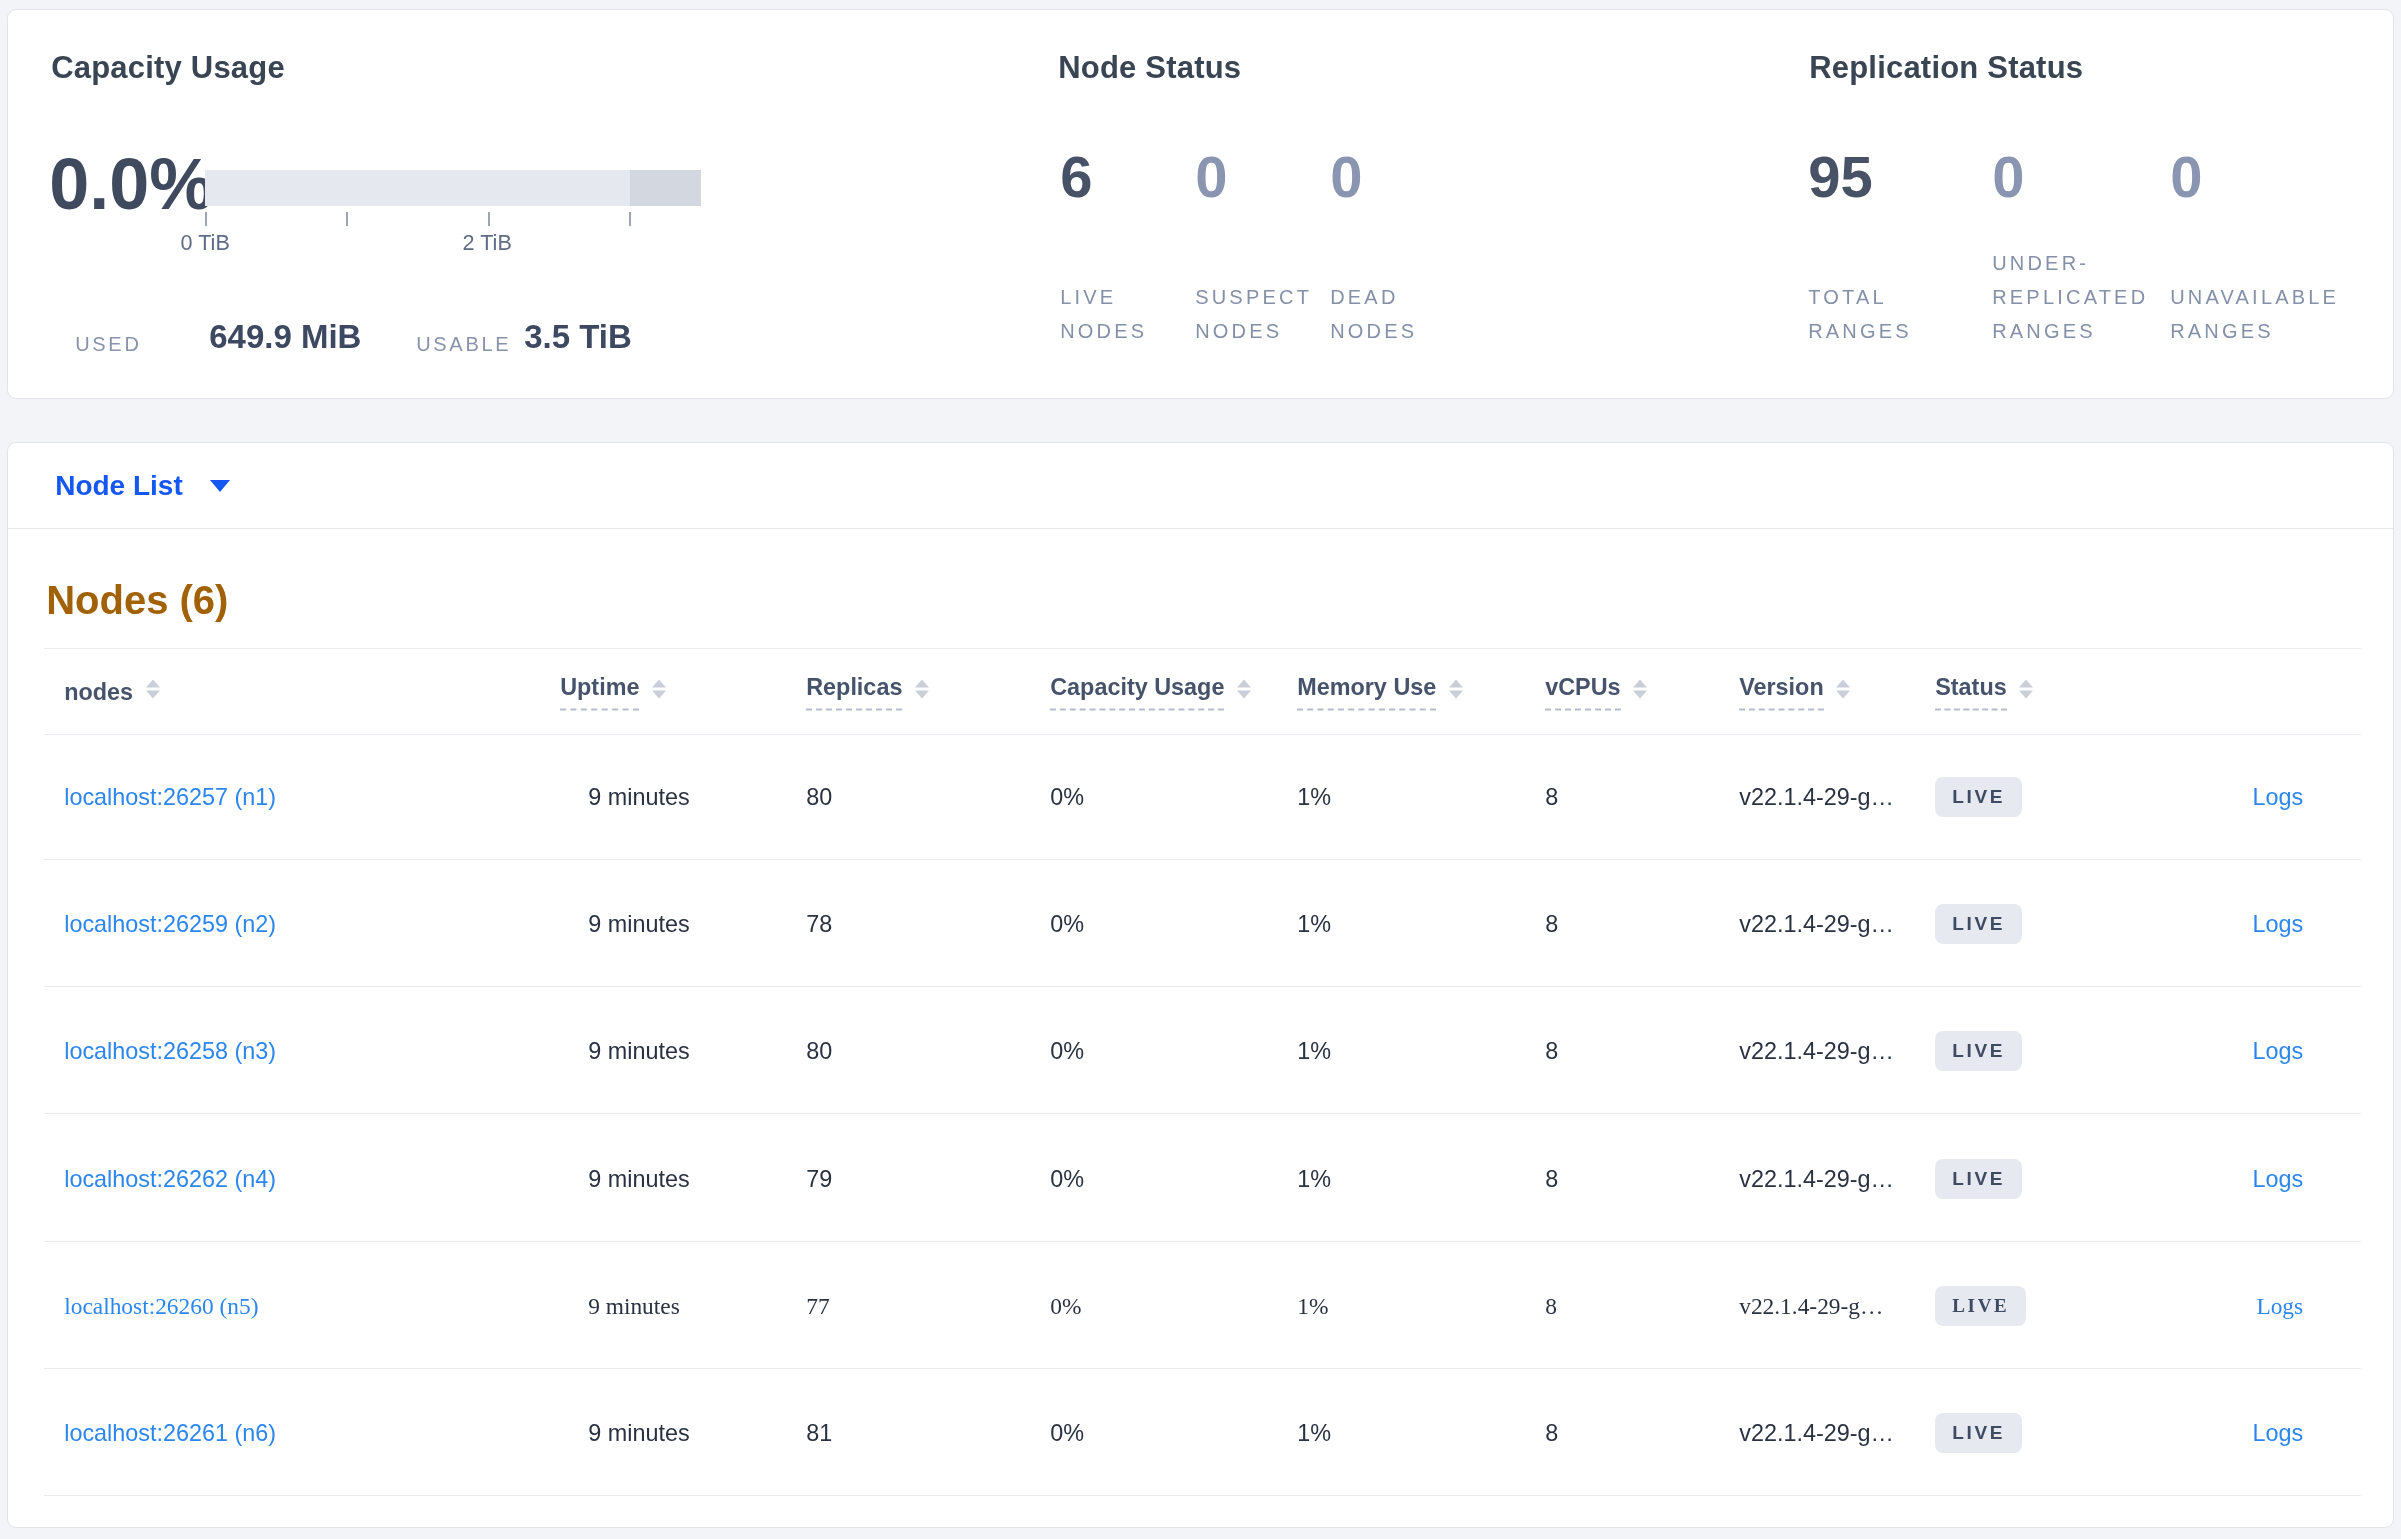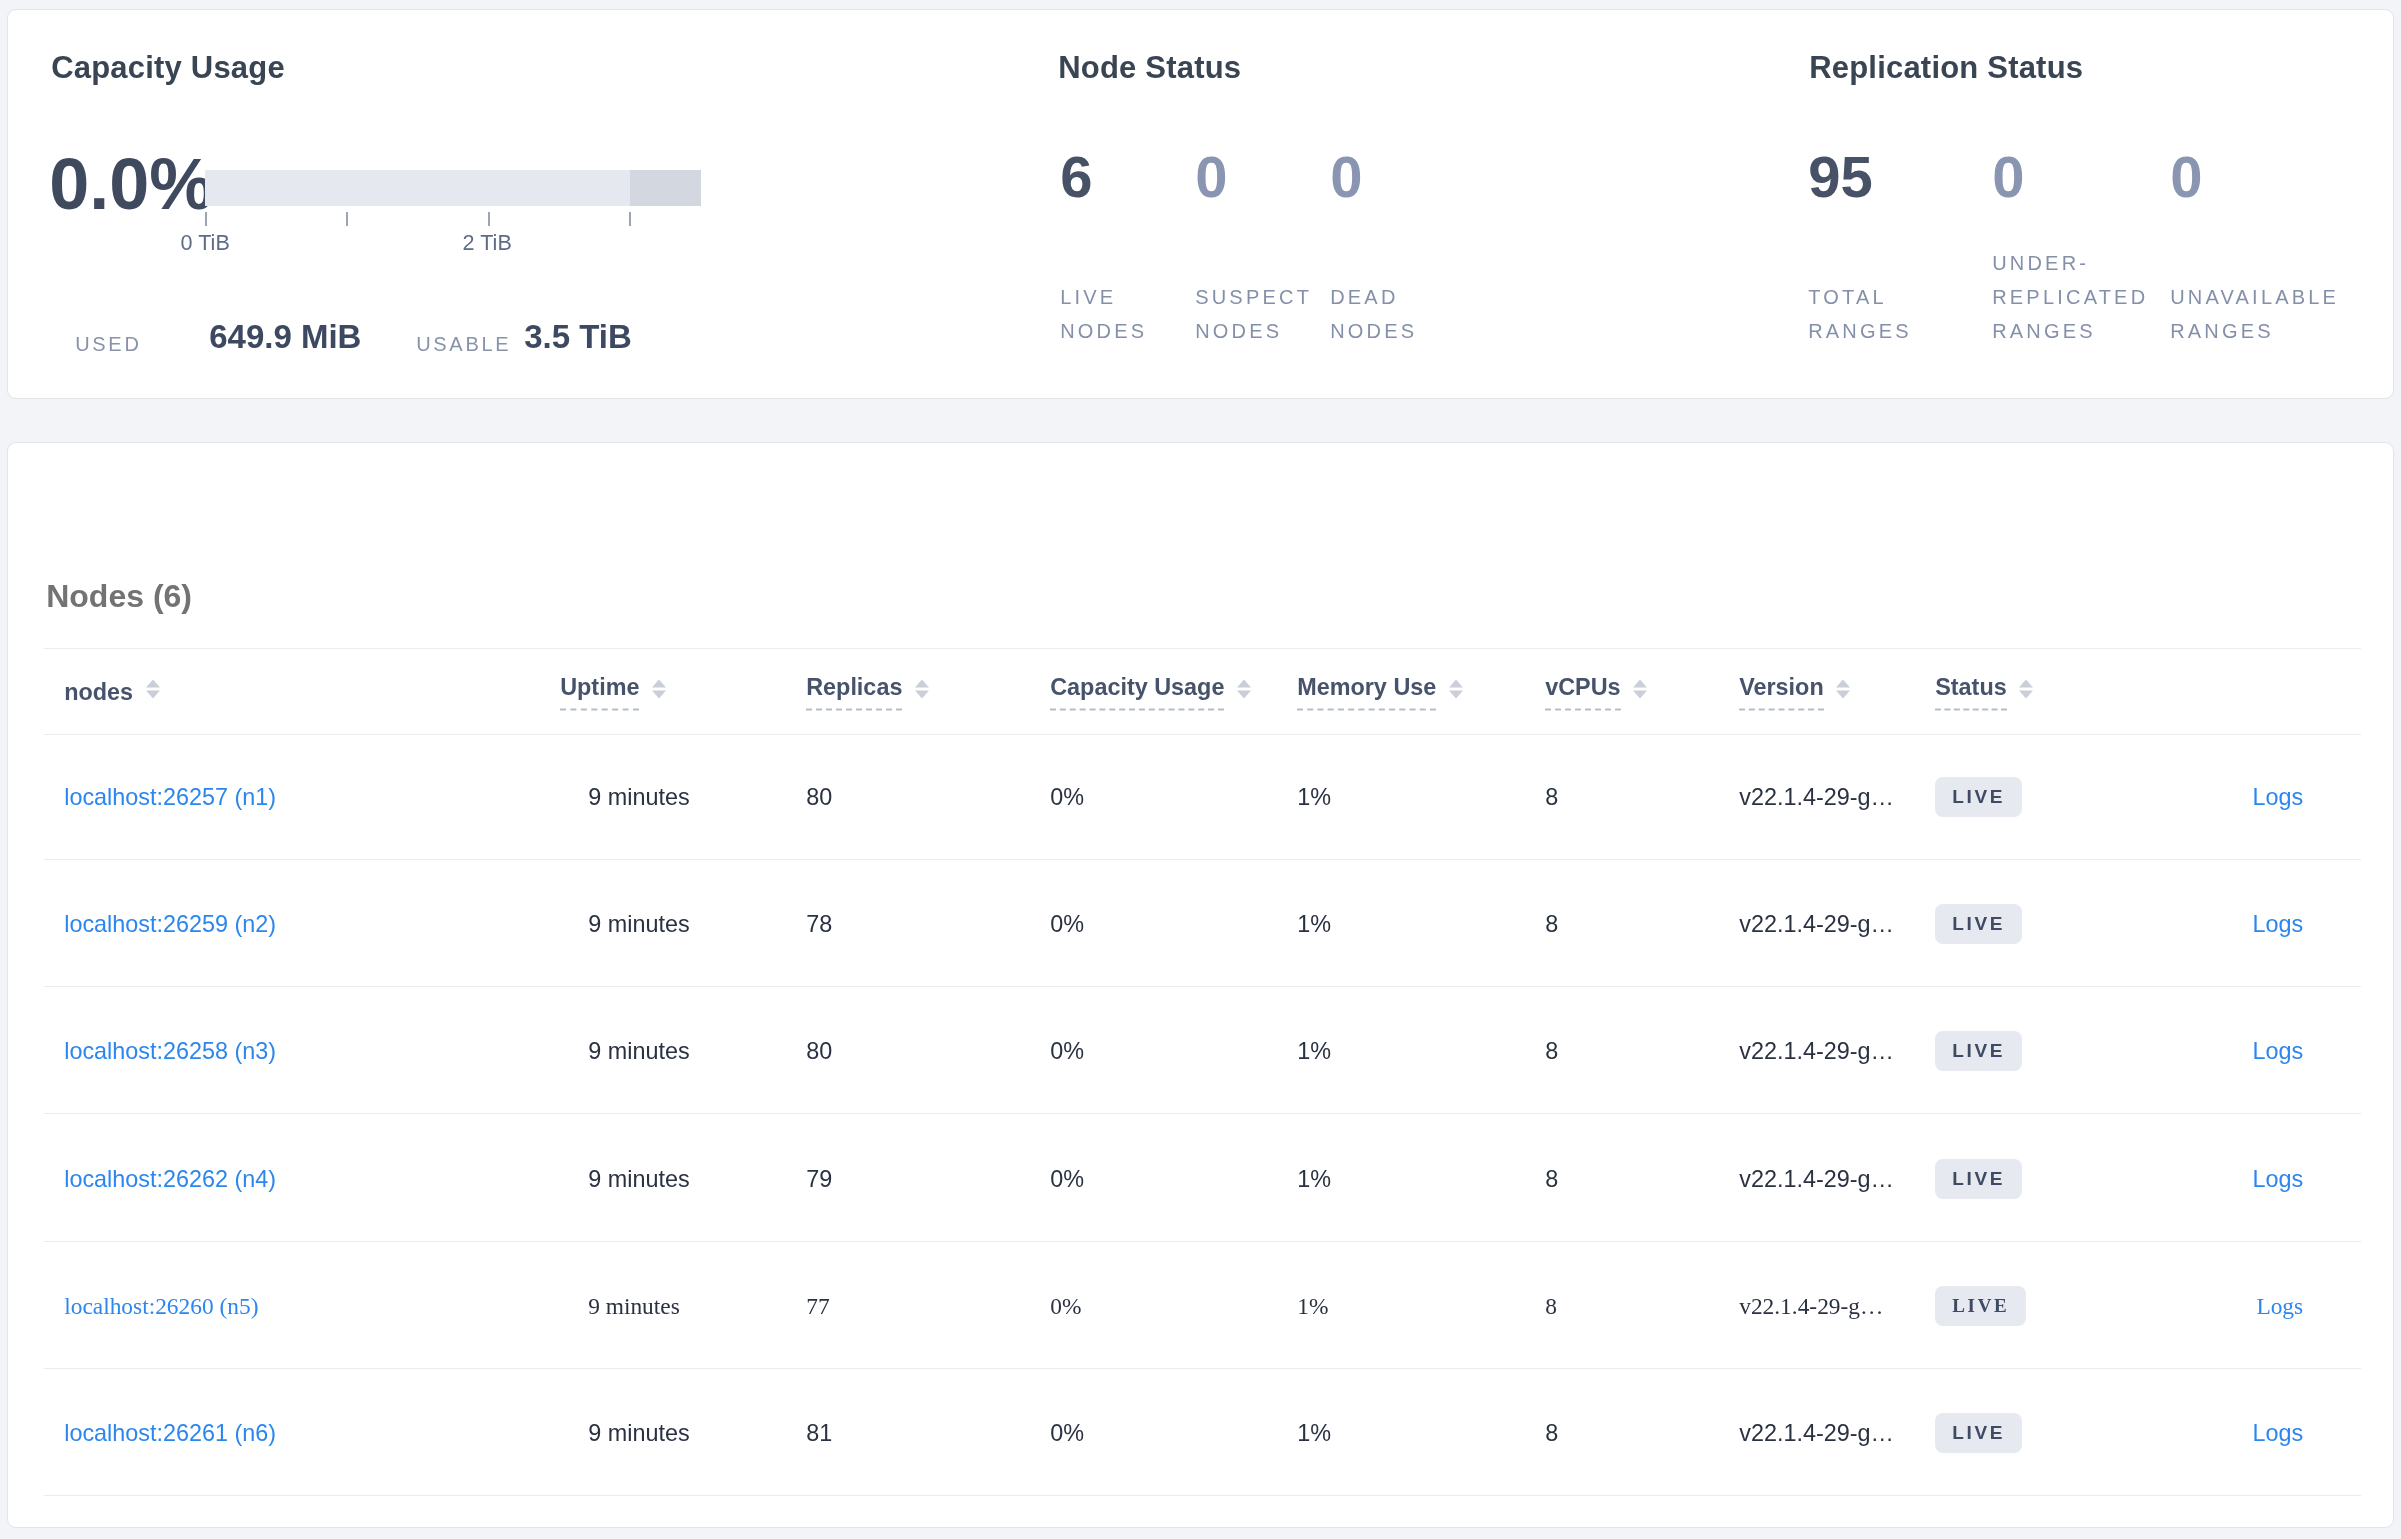--- a/index.html
+++ b/index.html
@@ -82,21 +82,21 @@
     margin-left:27px;
     width:0; height:0;
     border-left:10.8px solid transparent;
     border-right:10.8px solid transparent;
     border-top:12.6px solid #1457f3;
   }
 
   
   .table-heading {
     position:absolute; left:38px; top:135px;
-    font-size:32px; font-weight:600; color:#737373;
+    font-size:40px; font-weight:600; color:#a16207;
   }
   .header-row {
     position:absolute; left:0; right:0; top:205px; height:87px;
   }
   .header-row::before, .header-row::after {
     content:""; position:absolute; left:36px; right:32px; height:0;
     border-top:0.9px solid #eaecf1;
   }
   .header-row::before { top:0; }
   .header-row::after  { bottom:0; }
@@ -193,20 +193,24 @@
     <div class="stat-value" style="left:1800px">95</div>
     <div class="stat-value muted" style="left:1984px">0</div>
     <div class="stat-value muted" style="left:2162px">0</div>
     <div class="stat-label" style="left:1800px;width:144px">TOTAL RANGES</div>
     <div class="stat-label" style="left:1984px;width:180px">UNDER-REPLICATED RANGES</div>
     <div class="stat-label" style="left:2162px;width:207px">UNAVAILABLE RANGES</div>
   </section>
 
   <section class="card table-card">
 
+    <div class="selector-bar">
+      <span class="selector-label">Node List</span>
+      <span class="caret-down"></span>
+    </div>
 
     <h1 class="table-heading">Nodes (6)</h1>
 
     <div class="header-row">
       <div class="hcell h-nodes">
         <span class="hlabel">nodes</span>
         <span class="sort-icon">
             <span class="tri-up"></span>
             <span class="tri-down"></span>
           </span>

